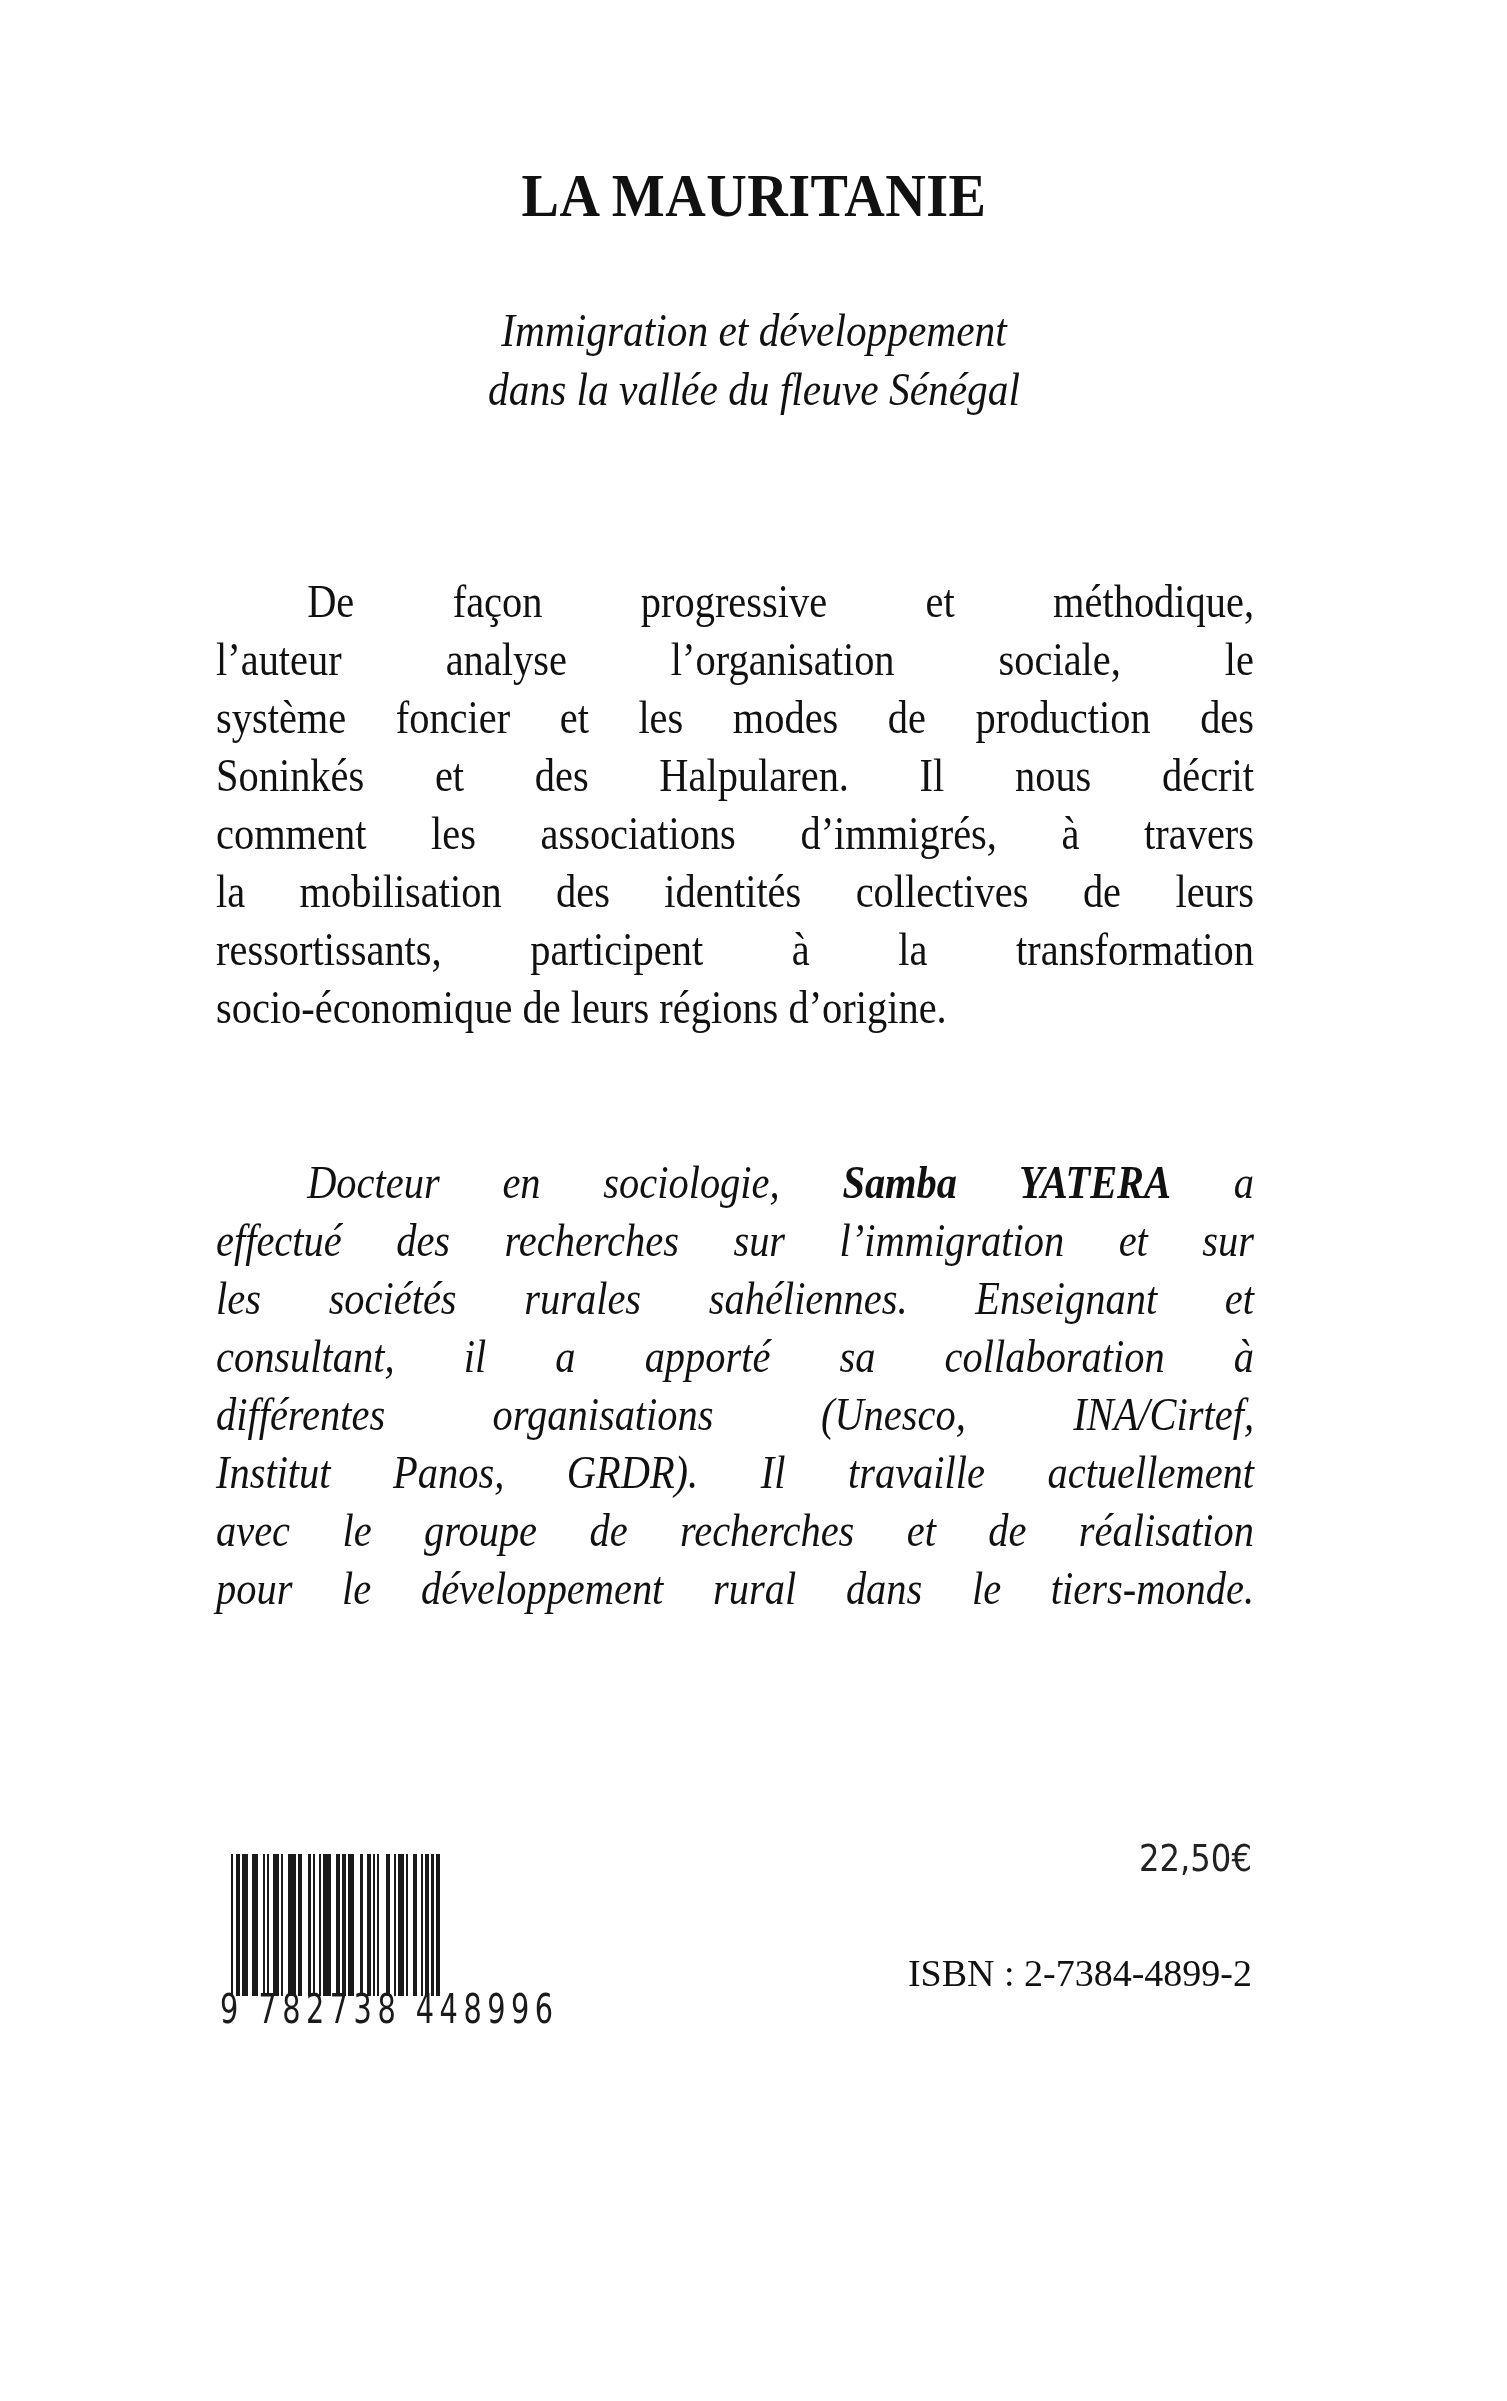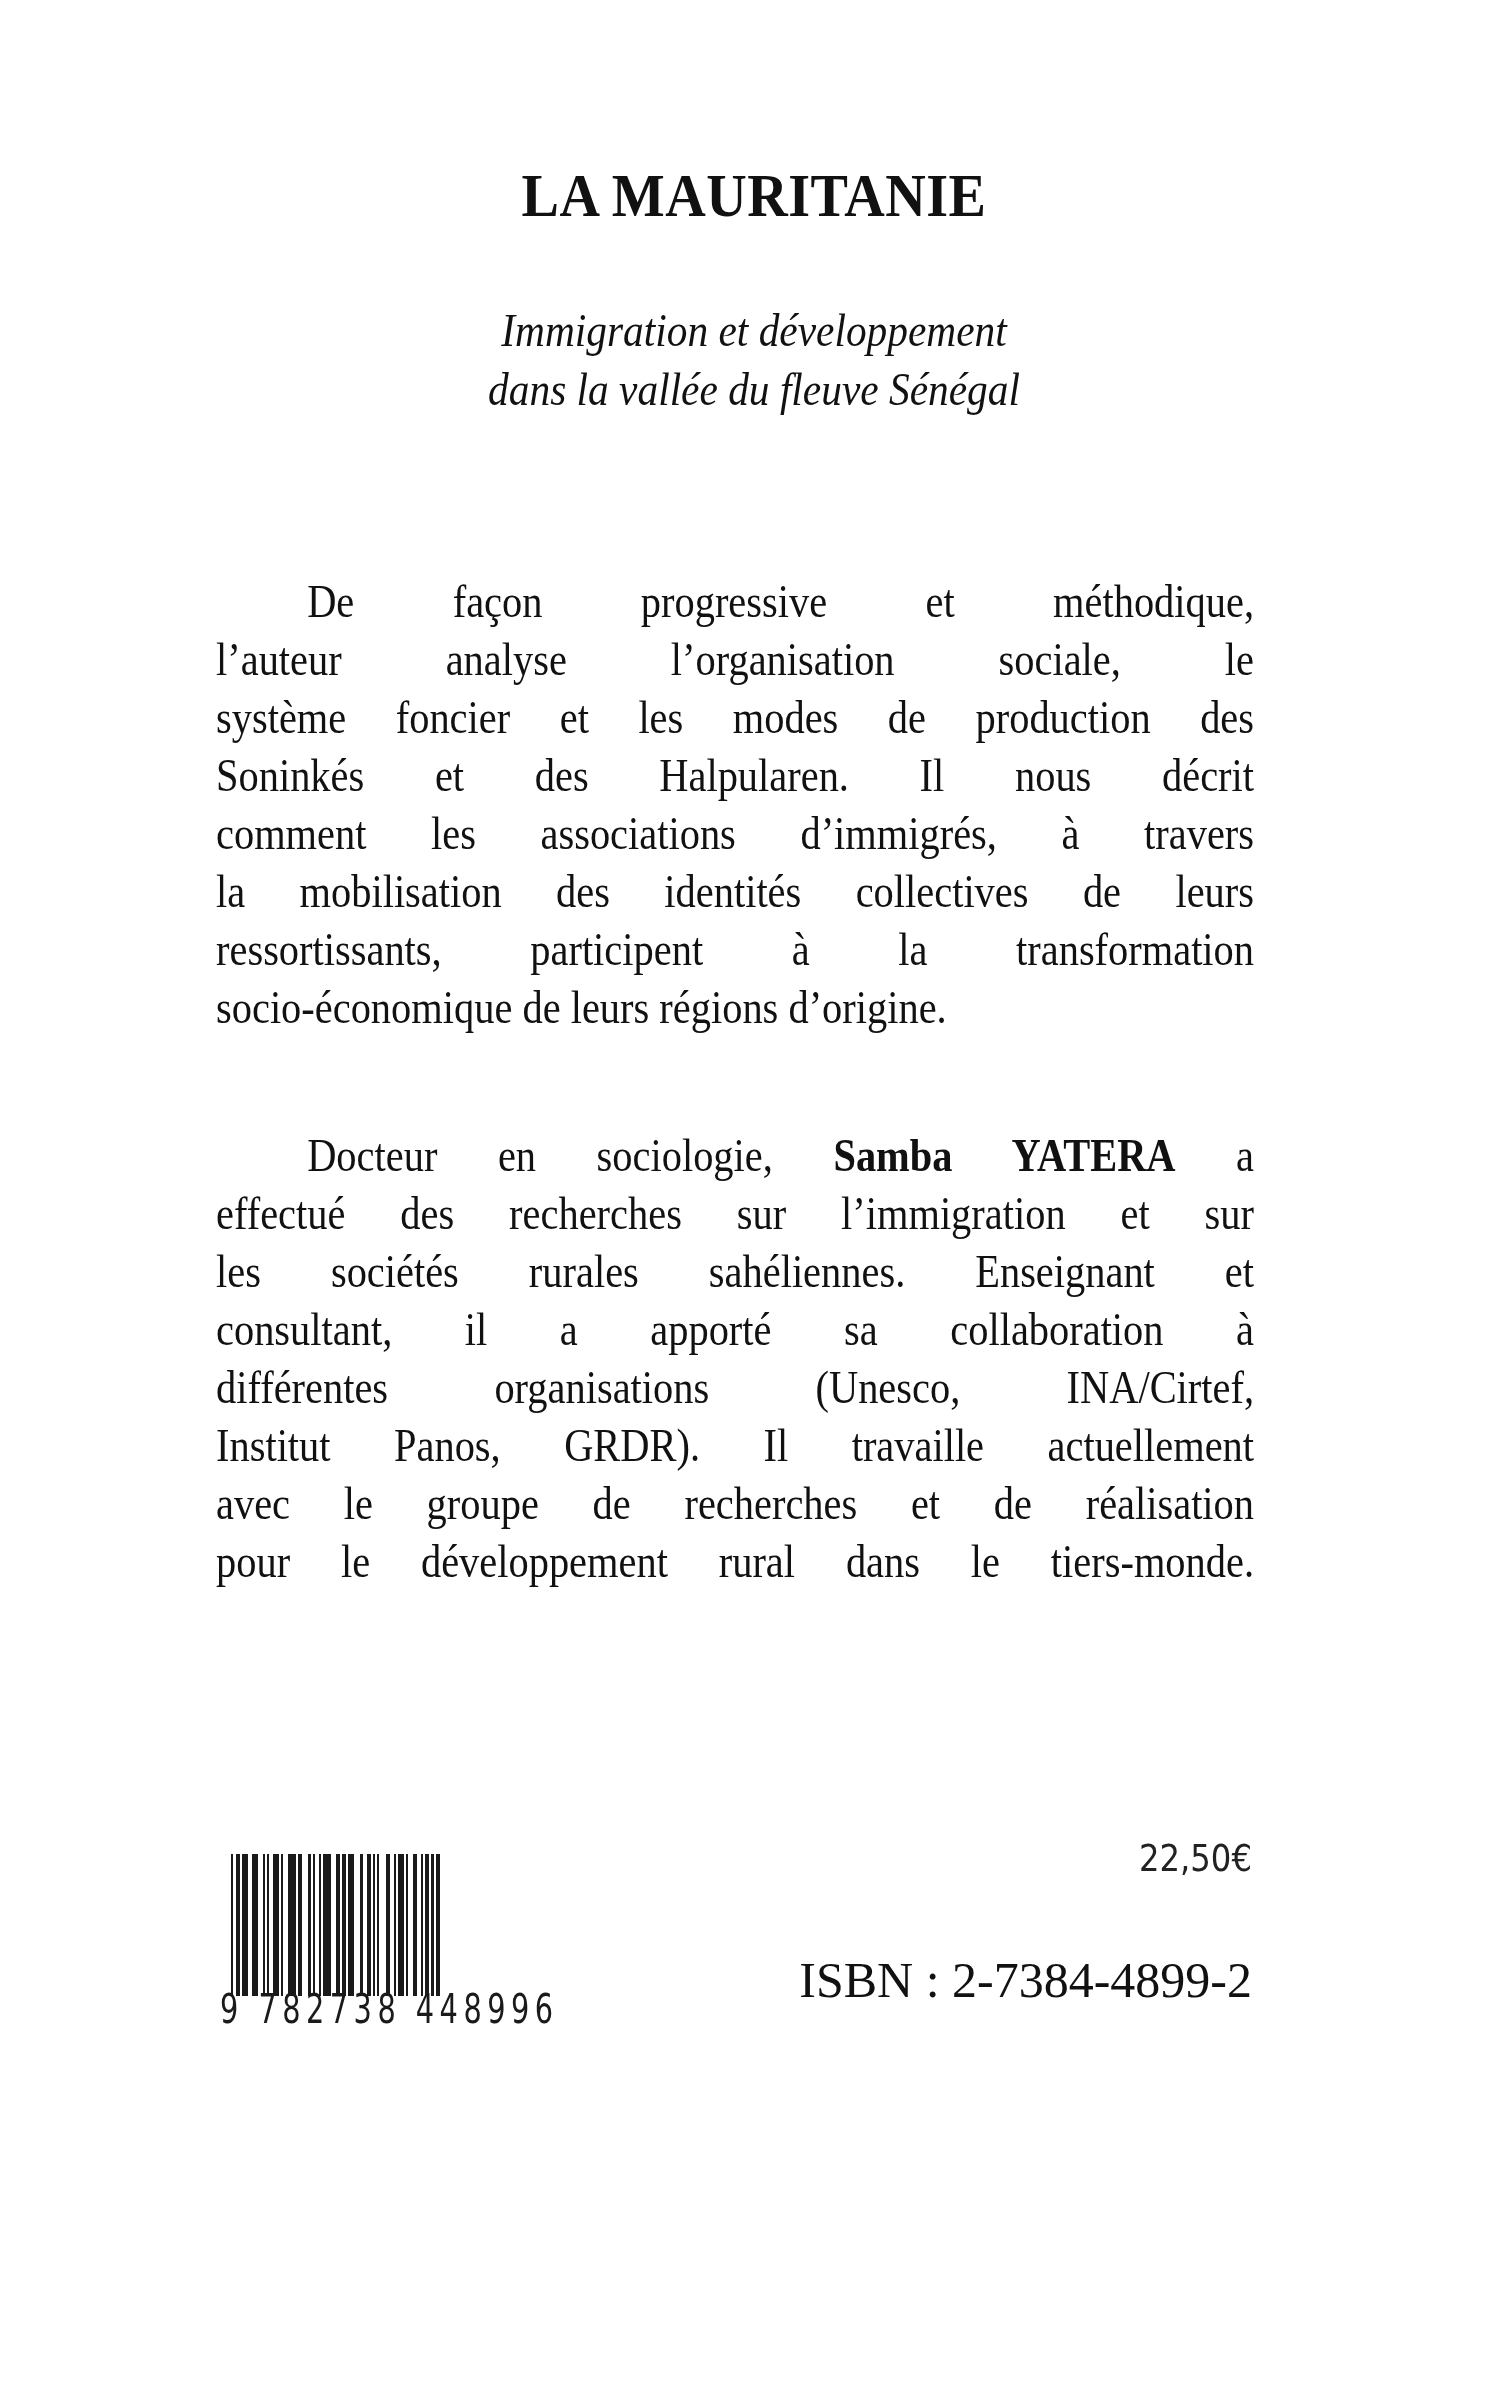--- a/index.html
+++ b/index.html
@@ -9,32 +9,32 @@
            font-weight: bold; font-size: 61px; letter-spacing: 0.5px; transform: scaleX(0.92); }
   .subtitle { position: absolute; top: 301px; left: 0; width: 1508px; text-align: center;
               font-style: italic; font-size: 47px; line-height: 59px; transform: scaleX(0.88); }
   .subtitle div { white-space: nowrap; }
   .para { position: absolute; left: 216px; width: 1037px; font-size: 47px; line-height: 58px;
           text-align: justify; }
   .para .line { display: block; text-align: justify; text-align-last: justify; white-space: nowrap; }
   .para .line.last { text-align-last: left; }
   .para .inner { transform: scaleX(0.86); transform-origin: left top; width: 1207px; }
   .p1 { top: 572px; }
-  .p2 { top: 1126px; }
+  .p2 { top: 1153px; font-style: italic; }
   .indent { padding-left: 106px; }
   .bold { font-weight: bold; }
   .barcode { position: absolute; left: 220px; top: 1854px; width: 329px; height: 172px; }
   .bars { position: absolute; left: 11.4px; top: 0; width: 312px; height: 142px; display: flex; align-items: stretch; }
   .bars span { display: block; height: 100%; background: #1a1a1a; }
   .digits { position: absolute; left: 0; top: 132px; font-family: "DejaVu Sans", sans-serif;
             font-size: 40px; letter-spacing: 7.6px; transform: scaleX(0.72); transform-origin: left top;
             white-space: nowrap; color: #1a1a1a; }
   .price { position: absolute; top: 1836px; right: 256px; font-family: "DejaVu Sans", sans-serif;
            font-size: 38px; color: #222222; transform: scaleX(0.85); transform-origin: right top; }
-  .isbn { position: absolute; top: 1951px; right: 256px; font-size: 50px; white-space: nowrap; }
+  .isbn { position: absolute; top: 1951px; right: 256px; font-size: 38px; white-space: nowrap; }
 </style>
 </head>
 <body>
 
 <div class="title">LA MAURITANIE</div>
 
 <div class="subtitle">
   <div>Immigration et développement</div>
   <div>dans la vallée du fleuve Sénégal</div>
 </div>

